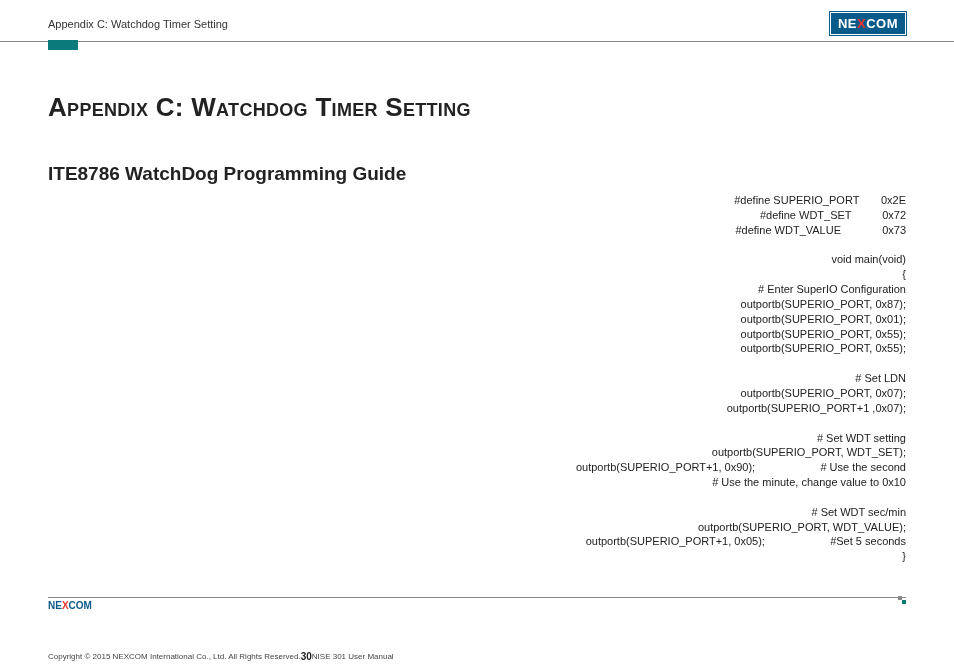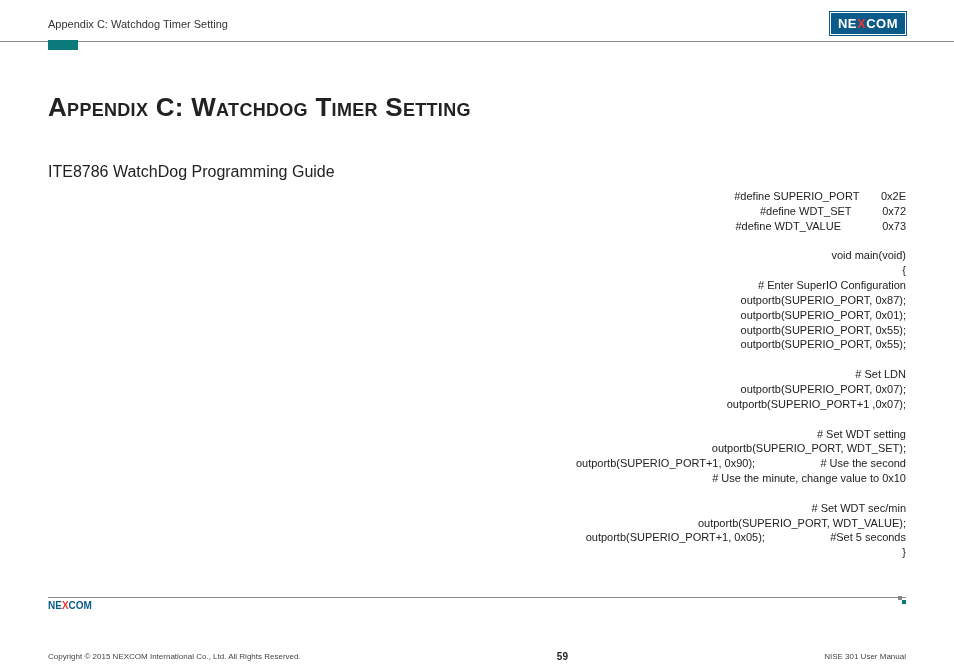--- a/index.html
+++ b/index.html
@@ -50,22 +50,22 @@
     padding: 50px 48px 0 48px;
   }
   h1 {
     font-variant: small-caps;
     font-size: 26px;
     font-weight: bold;
     margin: 0 0 40px 0;
     letter-spacing: 0.3px;
   }
   h2 {
-    font-size: 16px;
-    font-weight: normal;
+    font-size: 19px;
+    font-weight: bold;
     margin: 0 0 8px 0;
   }
   .code {
     font-size: 11px;
     line-height: 1.35;
     white-space: pre;
     font-family: Arial, Helvetica, sans-serif;
     text-align: right;
   }
   .footer {
@@ -78,21 +78,21 @@
   }
   .footer-logo {
     font-size: 10px;
     font-weight: bold;
     color: #0a5a8a;
     margin-bottom: 2px;
   }
   .footer-logo .x { color: #e33; }
   .footer-row {
     display: flex;
-    justify-content: space-between;
+    justify-content: flex-start;
     align-items: center;
     font-size: 8px;
     color: #444;
     margin-top: 40px;
   }
   .footer-page {
     font-size: 10px;
     font-weight: bold;
     color: #222;
   }
@@ -147,20 +147,20 @@
 		outportb(SUPERIO_PORT+1, 0x05);			#Set 5 seconds
 }</div>
 </div>
 
 <div class="footer">
   <div class="footer-logo">
     <span>NE</span><span class="x">X</span><span>COM</span>
   </div>
   <div class="footer-row">
     <span>Copyright © 2015 NEXCOM International Co., Ltd. All Rights Reserved.</span>
-    <span class="footer-page">59</span>
+    <span class="footer-page">30</span>
     <span>NISE 301 User Manual</span>
   </div>
   <div class="footer-mark">
     <div class="b1"></div>
       <div class="b2"></div>
   </div>
 </div>
 
 </body></html>

